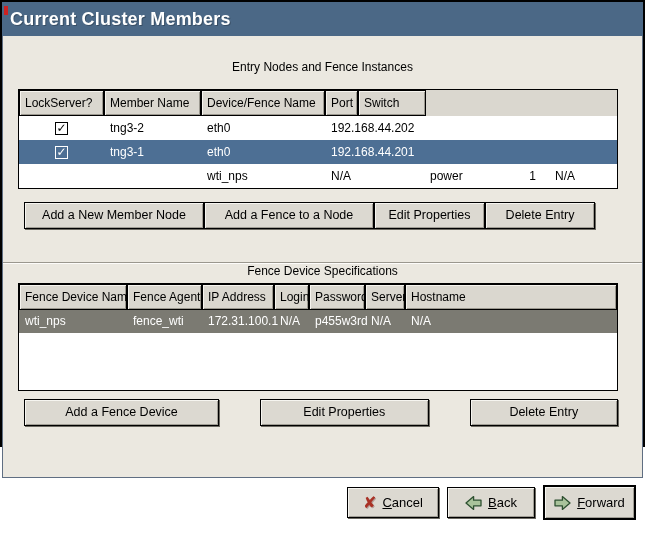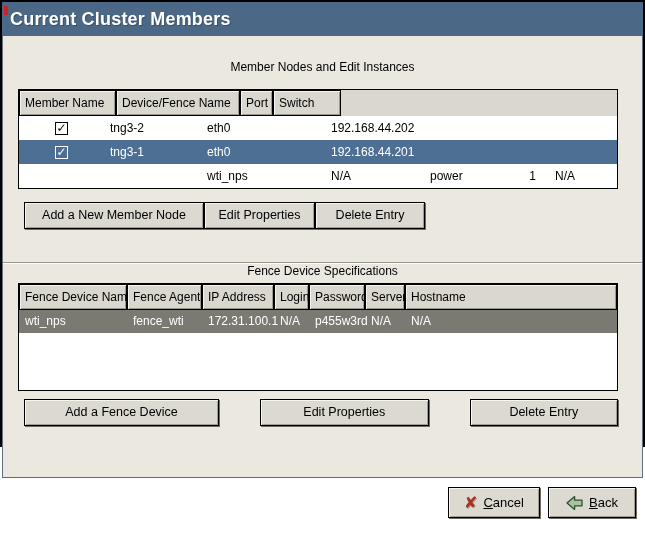--- a/index.html
+++ b/index.html
@@ -160,24 +160,25 @@
 
 <div class="window">
   <div class="wm-artifact"></div>
 
   <div class="titlebar">
     <span>Current Cluster Members</span>
   </div>
 
   <div class="page">
 
-    <div class="section-label">Member Nodes and Edit Instances</div>
+    <div class="section-label">Entry Nodes and Fence Instances</div>
 
     <div class="tbl tbl1">
       <div class="thead">
+        <div class="hcell t1c1">LockServer?</div>
         <div class="hcell t1c2">Member Name</div>
         <div class="hcell t1c3">Device/Fence Name</div>
         <div class="hcell t1c6">Port</div>
         <div class="hcell t1c7">Switch</div>
       </div>
       <div class="tbody1">
         <div class="trow">
           <div class="cell t1c1 ctr">
             <span class="cbwrap">
                 <span class="cb">
@@ -214,20 +215,21 @@
           <div class="cell t1c4">N/A</div>
           <div class="cell t1c5">power</div>
           <div class="cell t1c6 ctr">1</div>
           <div class="cell t1c7">N/A</div>
         </div>
       </div>
     </div>
 
     <div class="btnrow btnrow1">
       <div class="gbtn b-w1">Add a New Member Node</div>
+      <div class="gbtn b-w2">Add a Fence to a Node</div>
       <div class="gbtn b-w3">Edit Properties</div>
       <div class="gbtn b-w4">Delete Entry</div>
     </div>
 
     <div class="hsep"></div>
 
     <div class="section-label sect2">Fence Device Specifications</div>
 
     <div class="tbl tbl2">
       <div class="thead">
@@ -264,14 +266,20 @@
     <div class="wbtn b-cancel">
       <span class="x-icon">✘</span>
       <span><span class="mn">C</span><span>ancel</span></span>
     </div>
     <div class="wbtn b-back">
       <svg class="arrow-svg" width="17" height="16" viewBox="0 0 17 16">
         <path d="M16 5.2 H8.6 V1.6 L1 8 L8.6 14.4 V10.8 H16 Z" fill="#a9c39b" stroke="#2d5030" stroke-width="1.3" stroke-linejoin="round"></path>
       </svg>
       <span><span class="mn">B</span><span>ack</span></span>
     </div>
+    <div class="wbtn b-forward default">
+      <svg class="arrow-svg" width="17" height="16" viewBox="0 0 17 16">
+        <path d="M1 5.2 H8.4 V1.6 L16 8 L8.4 14.4 V10.8 H1 Z" fill="#a9c39b" stroke="#2d5030" stroke-width="1.3" stroke-linejoin="round"></path>
+      </svg>
+      <span><span class="mn">F</span><span>orward</span></span>
+    </div>
   </div>
 </div>
 
 </body></html>

